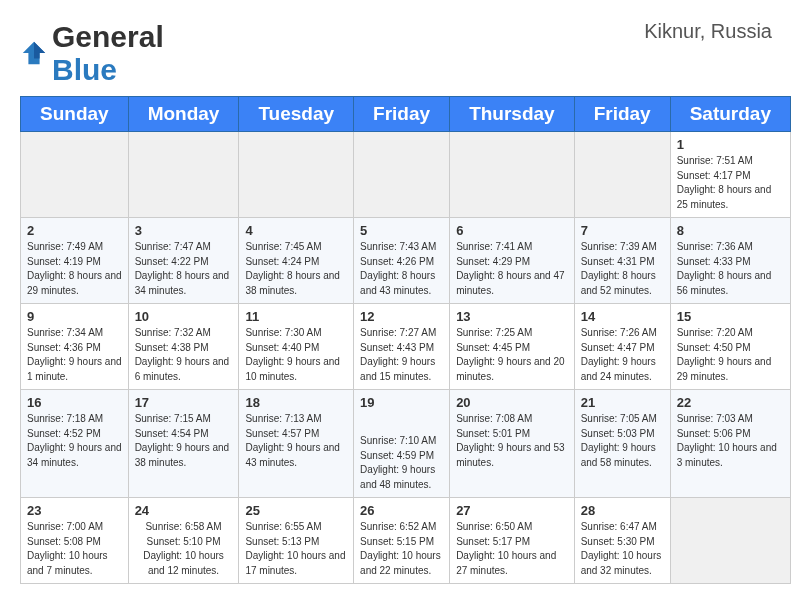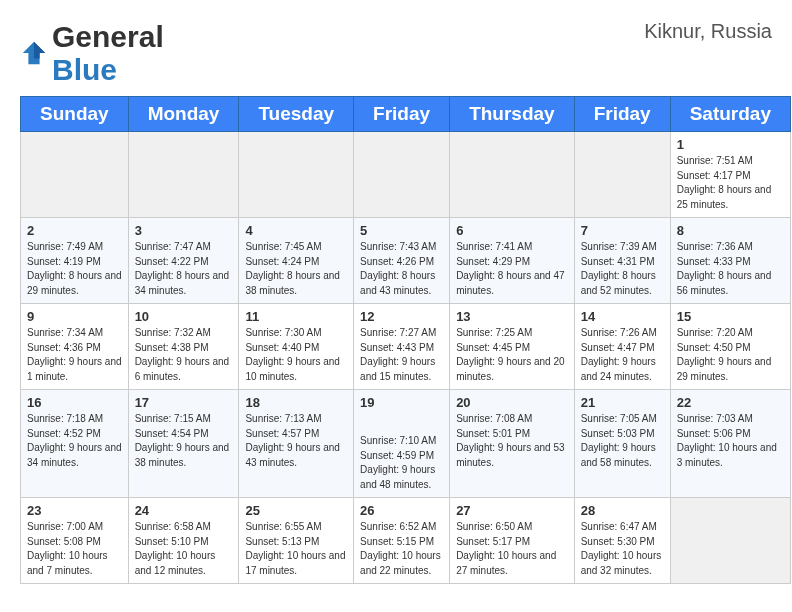--- a/index.html
+++ b/index.html
@@ -270,21 +270,21 @@
       </tr>
       <tr>
         <td>
           <span class="day-number">23</span>
           <div class="day-info" style="white-space: pre-line;">Sunrise: 7:00 AM
 Sunset: 5:08 PM
 Daylight: 10 hours and 7 minutes.</div>
         </td>
         <td>
           <span class="day-number">24</span>
-          <div class="day-info" style="white-space: pre-line;">Sunrise: 6:58 AM
+          <div class="day-info" style="white-space: pre-line; text-align: center;">Sunrise: 6:58 AM
 Sunset: 5:10 PM
 Daylight: 10 hours and 12 minutes.</div>
         </td>
         <td>
           <span class="day-number">25</span>
           <div class="day-info" style="white-space: pre-line;">Sunrise: 6:55 AM
 Sunset: 5:13 PM
 Daylight: 10 hours and 17 minutes.</div>
         </td>
         <td>

